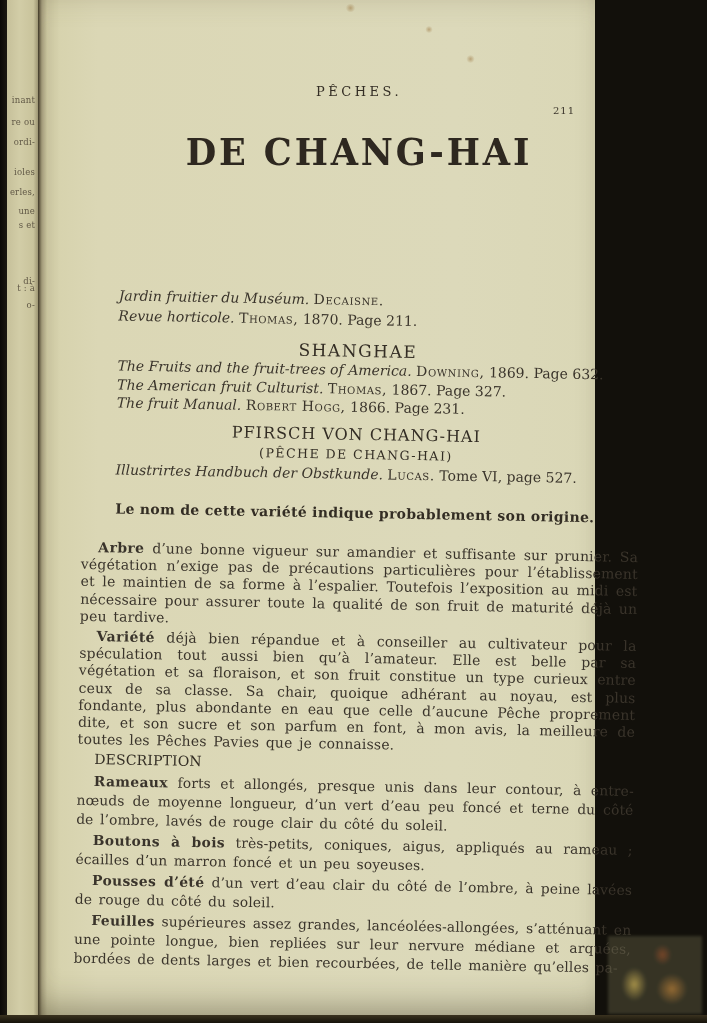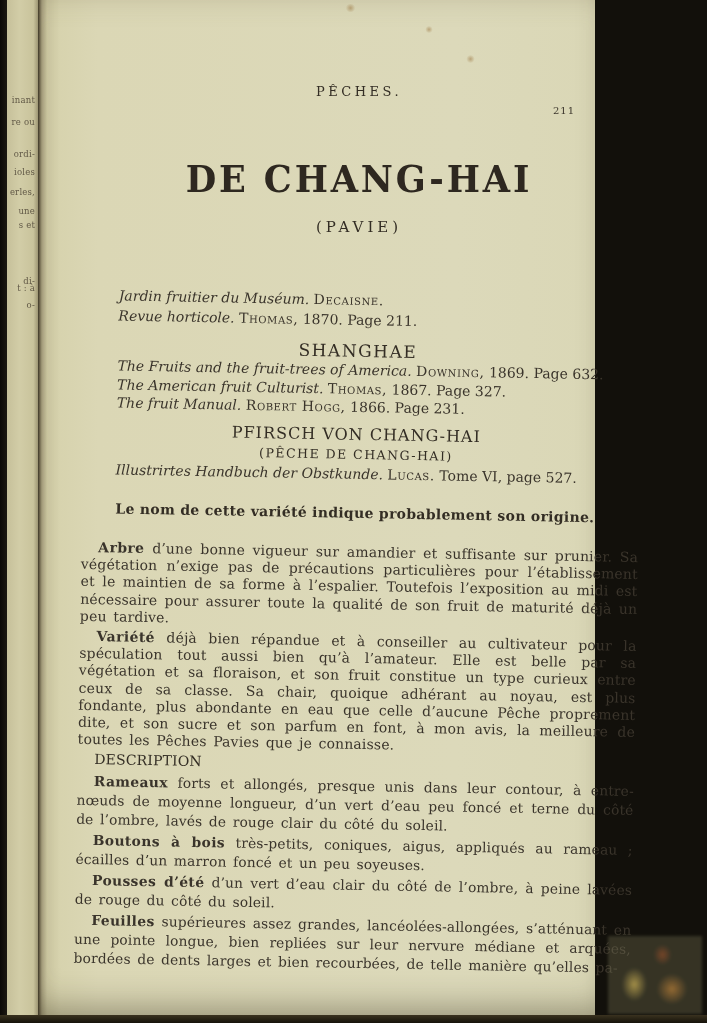--- a/index.html
+++ b/index.html
@@ -22,21 +22,21 @@
       #ccc7a1 9px,#d7d3ae 22px,#dbd7b5 60px,#dcd9ba 75%,#dad7b6 100%);
     box-shadow:inset 0 -26px 34px -18px rgba(56,48,28,.45),
                inset 0 18px 30px -24px rgba(120,110,80,.35);padding-left:16px;}
   .content{position:absolute;left:15px;top:0;width:612px;height:100%;
     color:#3a342b;}
   .centered{text-align:center;}
   .pg-header{position:absolute;top:84px;left:0;width:100%;text-align:center;
     font-size:13px;letter-spacing:3.5px;color:#332d24;}
   .pg-num{position:absolute;top:105px;left:500px;font-size:10px;
     letter-spacing:1px;color:#3c362c;}
-  .title-block{position:absolute;top:159px;left:0;width:100%;text-align:center;}
+  .title-block{position:absolute;top:132px;left:0;width:100%;text-align:center;}
   .v-title{font-size:37px;font-weight:bold;letter-spacing:3px;
     transform:scaleX(.95);color:#2e2820;margin:0;line-height:1.1;}
   .v-sub{font-size:15px;letter-spacing:4px;margin-top:18px;color:#332d24;}
   .v-num{font-size:17px;letter-spacing:3px;margin-top:24px;color:#332d24;}
   .tilt{position:absolute;top:286px;left:0;width:100%;
     transform:rotate(1.05deg);transform-origin:40px 0;}
   .refs{margin-left:66px;font-size:14px;}
   .ref{line-height:19.5px;white-space:nowrap;}
   .ref-title{font-style:italic;}
   .ref-author{font-variant:small-caps;letter-spacing:.6px;}
@@ -73,39 +73,38 @@
 </head>
 <body>
 
 <div id="scan">
 
   <div class="gutter"></div>
 
   <div class="prev-edge">
     <span class="frag" style="top:95px">inant</span>
     <span class="frag" style="top:117px">re ou</span>
-    <span class="frag" style="top:149px">ordi-</span>
+    <span class="frag" style="top:137px">ordi-</span>
     <span class="frag" style="top:167px">ioles</span>
     <span class="frag" style="top:187px">erles,</span>
     <span class="frag" style="top:206px">une</span>
     <span class="frag" style="top:220px">s et</span>
     <span class="frag" style="top:276px">di-</span>
     <span class="frag" style="top:283px">t : à</span>
     <span class="frag" style="top:300px">o-</span>
   </div>
 
   <div class="page">
     <div class="content">
 
       <div class="pg-header">PÊCHES.</div>
       <div class="pg-num">211</div>
 
       <div class="title-block">
         <div class="v-title">DE CHANG-HAI</div>
-        <div class="v-sub">(PAVIE)</div>
       </div>
 
       <div class="tilt">
 
         <div class="refs">
           <div class="ref">
             <span class="ref-title">Jardin fruitier du Muséum.</span>
             <span class="ref-author">Decaisne.</span>
             <span></span>
           </div>

